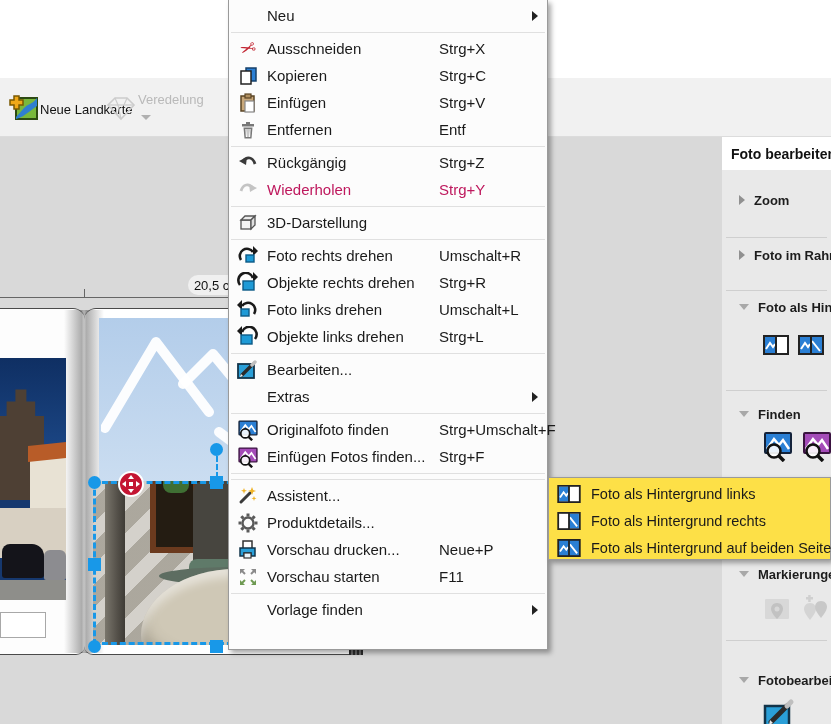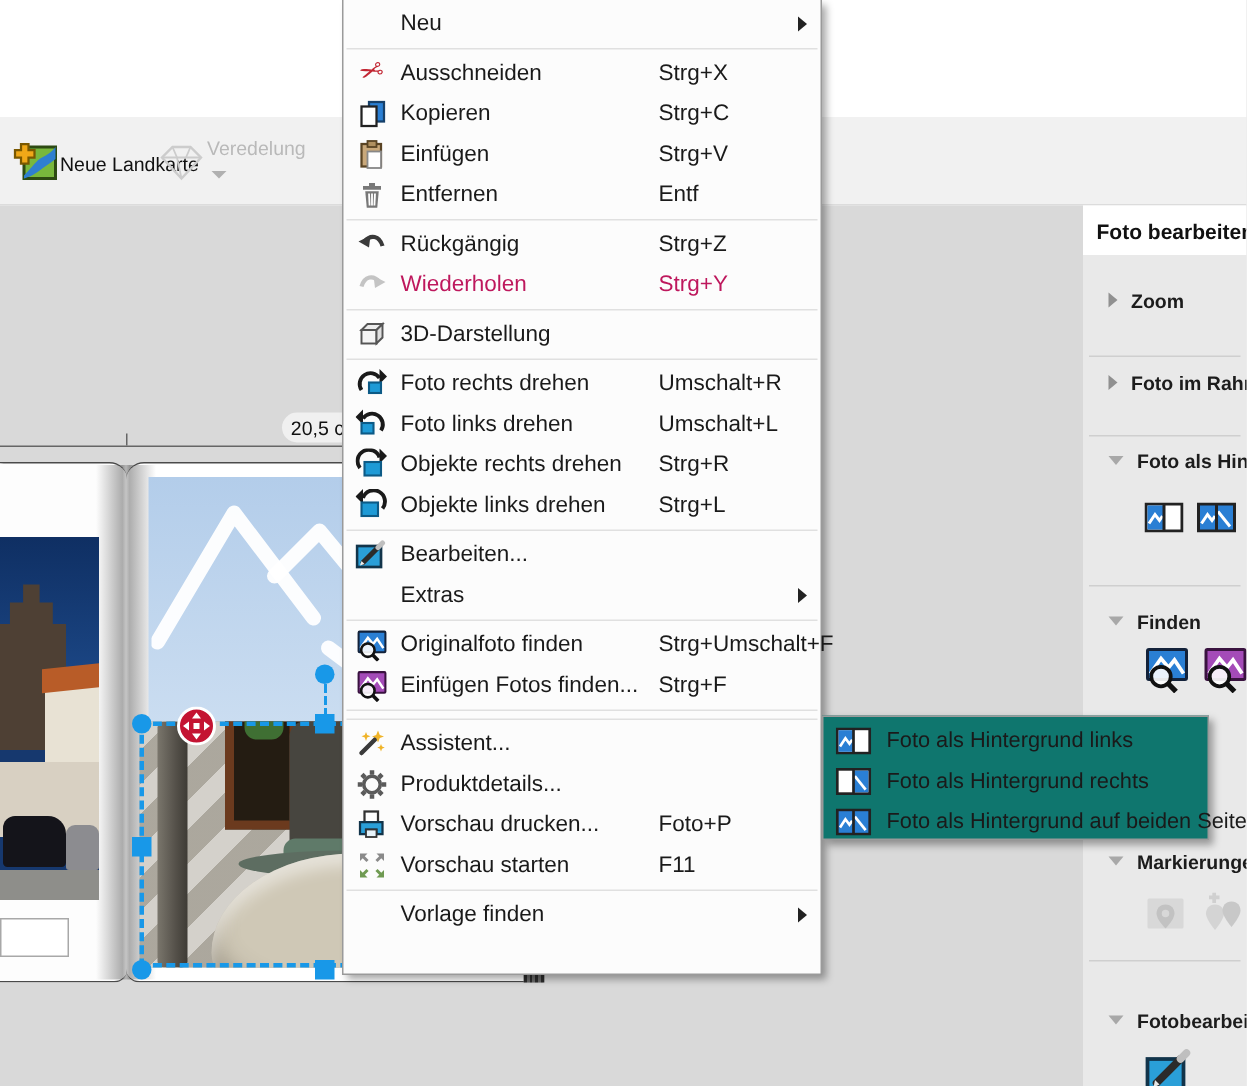--- a/index.html
+++ b/index.html
@@ -92,21 +92,21 @@
   .mrow .mlabel { white-space:nowrap; }
   .mrow .mshort { position:absolute; left:210px; white-space:nowrap; }
   .mrow .marrow { position:absolute; right:9px; width:0; height:0; border-top:5px solid transparent; border-bottom:5px solid transparent; border-left:6px solid #222; }
   .mrow.disabled { color:#be185d; }
   .mrow.highlight { background:#1898e8; color:#ffffff; }
   .mrow.highlight .marrow { border-left-color:#ffffff; }
   .msep { height:6px; display:flex; align-items:center; }
   .msep::after { content:''; flex:1; border-top:1px solid #e0e0e0; margin:0 2px; }
 
   
-  .submenu { position:absolute; left:548px; top:477px; width:258px; height:83px; background:#0f766e; border:1px solid #9a9a9a;
+  .submenu { position:absolute; left:548px; top:477px; width:283px; height:83px; background:#fde047; border:1px solid #9a9a9a;
     box-shadow:3px 3px 5px rgba(0,0,0,0.35); z-index:21; padding-top:2px; }
   .submenu .mrow { font-size:14.5px; }
   .submenu .mrow .micon { width:26px; margin-right:9px; }
 
   .scissors { font-size:19px; color:#c22633; transform:scaleX(-1) rotate(18deg); display:inline-block; line-height:1; }
 </style>
 </head>
 <body>
 
 <div class="topband"></div>
@@ -394,39 +394,39 @@
           <path d="M4,15 A7,7 0 1 1 16,7" fill="none" stroke="#1a1a1a" stroke-width="2.6"></path>
           <polygon points="16,1 16,11 21,6" fill="#1a1a1a"></polygon>
           <rect x="9" y="10" width="8" height="7" fill="#1e9ad6" stroke="#0c5a86" stroke-width="1.4"></rect>
         </svg>
     </span>
     <span class="mlabel">Foto rechts drehen</span>
     <span class="mshort">Umschalt+R</span>
   </div>
   <div class="mrow">
     <span class="micon">
+      <svg width="21" height="21" viewBox="0 0 21 21">
+          <path d="M3,13 A7.5,7.5 0 1 1 16,6" fill="none" stroke="#1a1a1a" stroke-width="2.6"></path>
+          <polygon points="16,0 16,10 21,5" fill="#1a1a1a"></polygon>
+          <rect x="6" y="9" width="11" height="9" fill="#1e9ad6" stroke="#0c5a86" stroke-width="1.4"></rect>
+        </svg>
+    </span>
+    <span class="mlabel">Objekte rechts drehen</span>
+    <span class="mshort">Strg+R</span>
+  </div>
+  <div class="mrow">
+    <span class="micon">
       <svg width="21" height="21" viewBox="0 0 21 21" style="transform:scaleX(-1);">
           <path d="M4,15 A7,7 0 1 1 16,7" fill="none" stroke="#1a1a1a" stroke-width="2.6"></path>
           <polygon points="16,1 16,11 21,6" fill="#1a1a1a"></polygon>
           <rect x="9" y="10" width="8" height="7" fill="#1e9ad6" stroke="#0c5a86" stroke-width="1.4"></rect>
         </svg>
     </span>
     <span class="mlabel">Foto links drehen</span>
     <span class="mshort">Umschalt+L</span>
-  </div>
-  <div class="mrow">
-    <span class="micon">
-      <svg width="21" height="21" viewBox="0 0 21 21">
-          <path d="M3,13 A7.5,7.5 0 1 1 16,6" fill="none" stroke="#1a1a1a" stroke-width="2.6"></path>
-          <polygon points="16,0 16,10 21,5" fill="#1a1a1a"></polygon>
-          <rect x="6" y="9" width="11" height="9" fill="#1e9ad6" stroke="#0c5a86" stroke-width="1.4"></rect>
-        </svg>
-    </span>
-    <span class="mlabel">Objekte rechts drehen</span>
-    <span class="mshort">Strg+R</span>
   </div>
   <div class="mrow">
     <span class="micon">
       <svg width="21" height="21" viewBox="0 0 21 21" style="transform:scaleX(-1);">
           <path d="M3,13 A7.5,7.5 0 1 1 16,6" fill="none" stroke="#1a1a1a" stroke-width="2.6"></path>
           <polygon points="16,0 16,10 21,5" fill="#1a1a1a"></polygon>
           <rect x="6" y="9" width="11" height="9" fill="#1e9ad6" stroke="#0c5a86" stroke-width="1.4"></rect>
         </svg>
     </span>
     <span class="mlabel">Objekte links drehen</span>
@@ -511,21 +511,21 @@
   </div>
   <div class="mrow">
     <span class="micon">
       <svg width="21" height="21" viewBox="0 0 21 21">
           <rect x="6" y="2" width="9" height="8" fill="#ffffff" stroke="#333" stroke-width="1.5"></rect>
           <path d="M3,9 h15 v8 h-4 v-3 h-7 v3 h-4 z" fill="#2a9fd8" stroke="#12344a" stroke-width="1.5"></path>
           <rect x="7" y="14" width="7" height="5" fill="#e8f4fb" stroke="#333" stroke-width="1.2"></rect>
         </svg>
     </span>
     <span class="mlabel">Vorschau drucken...</span>
-    <span class="mshort">Foto+P</span>
+    <span class="mshort">Neue+P</span>
   </div>
   <div class="mrow">
     <span class="micon">
       <svg width="20" height="20" viewBox="0 0 20 20">
           <g stroke="#8a8a8a" stroke-width="2">
             <line x1="7" y1="7" x2="3" y2="3"></line>
             <line x1="13" y1="7" x2="17" y2="3"></line>
           </g>
           <g stroke="#6f9a52" stroke-width="2">
             <line x1="7" y1="13" x2="3" y2="17"></line>

